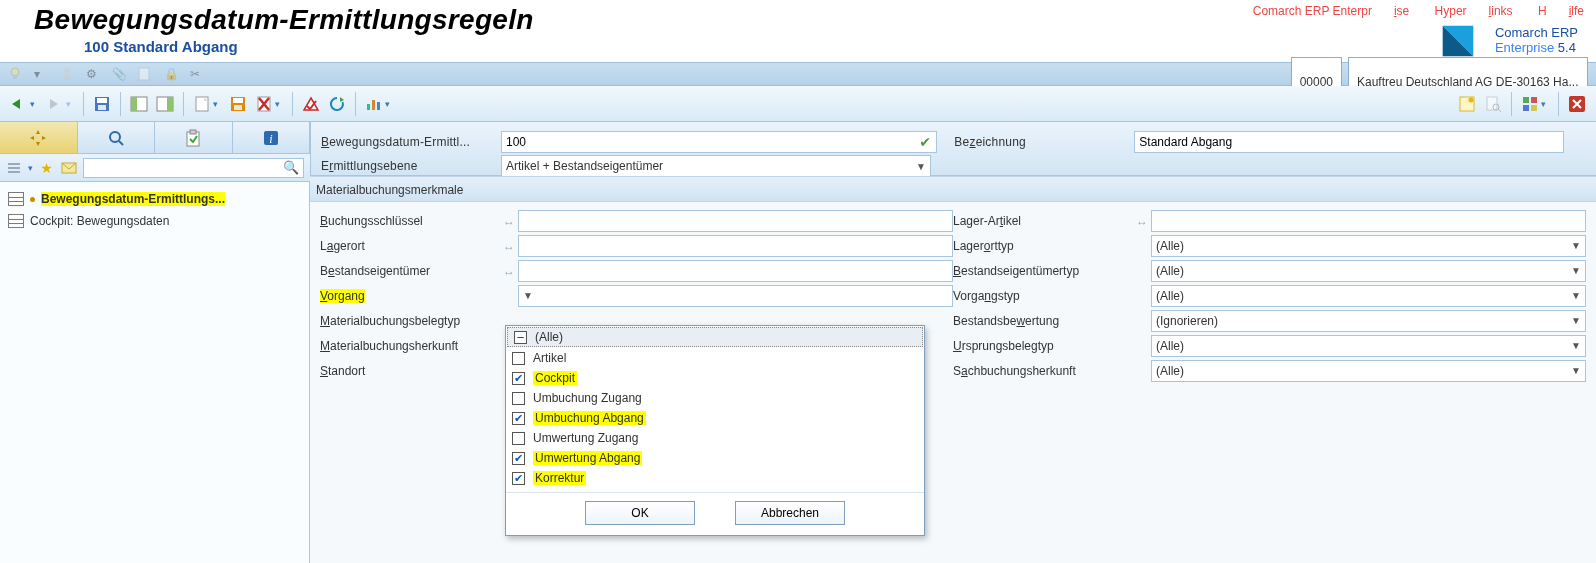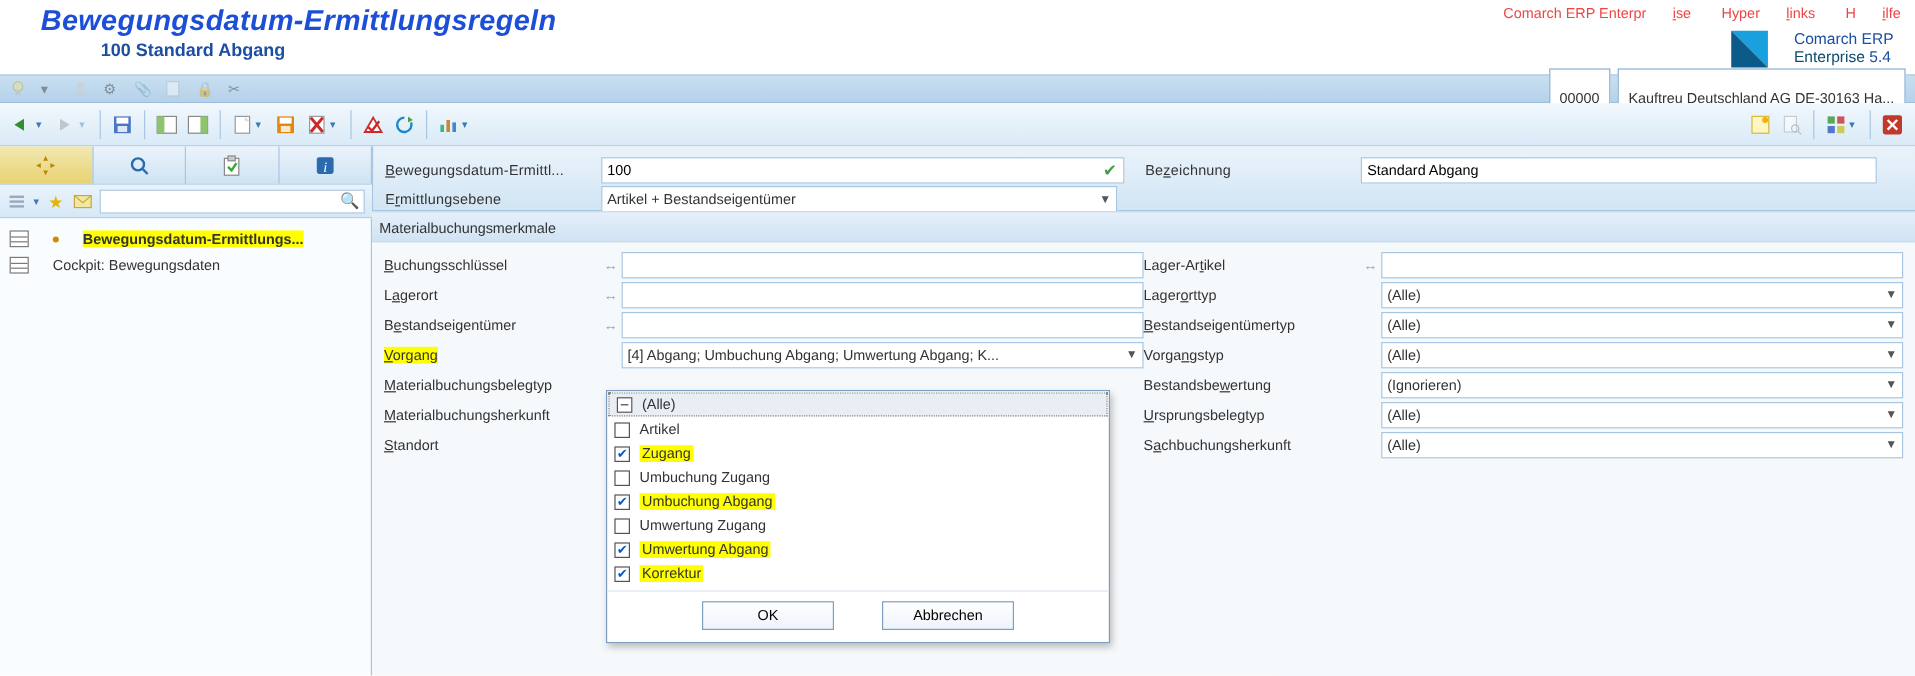--- a/index.html
+++ b/index.html
@@ -6,28 +6,28 @@
   *{box-sizing:border-box}
   .hl{background:#ffff00}
   .u{text-decoration:underline}
 
   
   .topmenu{position:absolute;top:4px;right:12px;height:18px;font-size:12px;color:#ef4444}
   .topmenu span{margin-left:22px;cursor:pointer}
 
   
   .title{position:absolute;left:34px;top:4px}
-  .title .t1{font-size:24px;font-weight:700;font-style:italic;color:#1d4ed8;letter-spacing:.3px}
+  .title .t1{font-size:28px;font-weight:700;font-style:italic;color:#000000;letter-spacing:.3px}
   .title .t2{font-size:15px;font-weight:700;color:#1c4fa3;margin-left:50px;margin-top:2px}
 
   
   .logo{position:absolute;right:18px;top:24px;display:flex;align-items:center;gap:20px}
   .logo svg{width:34px;height:34px}
   .logo .brand{font-size:13px;color:#1c4fa3;line-height:1.15}
-  .logo .brand .l2{color:#0c4a6e}
+  .logo .brand .l2{color:#3b82f6}
 
   
   .statusbar{position:absolute;left:0;top:62px;width:100%;height:24px;
     background:linear-gradient(#c9dff0,#b5d1ea);border-top:1px solid #9bbedc;border-bottom:1px solid #9bbedc;
     display:flex;align-items:center;padding:0 8px;justify-content:space-between}
   .mini-icons{display:flex;gap:12px;opacity:.45}
   .mini-icons span{width:14px;height:14px;display:inline-block}
   .statusright{display:flex;align-items:center;font-size:12px;color:#333}
   .statusright .box{background:#fff;border:1px solid #8baed0;height:18px;padding:16px 8px;line-height:16px;margin-left:6px}
 
@@ -59,21 +59,21 @@
   .row .field{flex:1;position:relative}
   .row input,.row .combo{width:100%;height:22px;border:1px solid #a9c6e0;background:#fff;padding:0 4px;font:inherit}
   .row .combo{display:flex;align-items:center;justify-content:space-between;padding-right:4px;cursor:pointer}
   .row .tick{color:#4a9b4a;font-size:14px;margin-left:-18px;z-index:1;position:relative}
   .hdrfields .col{display:inline-block;vertical-align:top}
   .hdrfields .colL{width:610px;margin-right:20px}
   .hdrfields .colR{width:610px}
 
   
   .navtree{position:absolute;left:0;top:182px;width:310px;bottom:0;background:#fafdff;border-right:1px solid #a9c6e0;padding:6px 4px}
-  .navtree .item{display:flex;align-items:center;height:22px;gap:20px;padding:0 4px;cursor:pointer}
+  .navtree .item{display:flex;align-items:center;height:22px;gap:6px;padding:0 4px;cursor:pointer}
   .navtree .gridico{width:16px;height:14px;border:1px solid #7a7a7a;position:relative;background:#fff}
   .navtree .gridico::before{content:"";position:absolute;left:0;top:4px;width:100%;border-top:1px solid #7a7a7a}
   .navtree .gridico::after{content:"";position:absolute;left:0;top:8px;width:100%;border-top:1px solid #7a7a7a}
   .navtree .dot{width:5px;height:5px;background:#d08a00;border-radius:50%}
   .navtree .hiitem{background:#ffff00;font-weight:700}
 
   
   .main{position:absolute;left:310px;top:176px;right:0;bottom:0;background:#f5f9fc;padding:0 10px}
   .section{height:26px;line-height:26px;padding-left:6px;background:linear-gradient(#e5effa,#d0e3f3);
     border-top:1px solid #c2d6ea;border-bottom:1px solid #c2d6ea;margin:0 -10px 6px}
@@ -377,21 +377,20 @@
       <div class="frow">
           <div class="lab">B<span class="u">e</span>standseigentümer</div>
           <div class="exp">↔</div>
           <div class="field"><input style=""></div>
         </div>
       <div class="frow">
           <div class="lab"><span class="hl"><span class="u">V</span>organg</span></div>
           <div class="exp"></div>
           <div class="field">
             <div class="combo">
-              <span>[4] Abgang; Umbuchung Abgang; Umwertung Abgang; K...</span>
               <span class="caret">▼</span>
             </div>
           </div>
         </div>
       <div class="frow">
           <div class="lab"><span class="u">M</span>aterialbuchungsbelegtyp</div>
           <div class="exp"></div>
           <div class="field"></div>
         </div>
       <div class="frow">
@@ -480,21 +479,21 @@
   <div class="opt head">
       <span class="minus">−</span>
       <span class="optlab">(Alle)</span>
     </div>
   <div class="opt">
       <span class="chk"></span>
       <span class="optlab">Artikel</span>
     </div>
   <div class="opt">
       <span class="chk">✔</span>
-      <span class="optlab hl">Zugang</span>
+      <span class="optlab hl">Cockpit</span>
     </div>
   <div class="opt">
       <span class="chk"></span>
       <span class="optlab">Umbuchung Zugang</span>
     </div>
   <div class="opt">
       <span class="chk">✔</span>
       <span class="optlab hl">Umbuchung Abgang</span>
     </div>
   <div class="opt">

